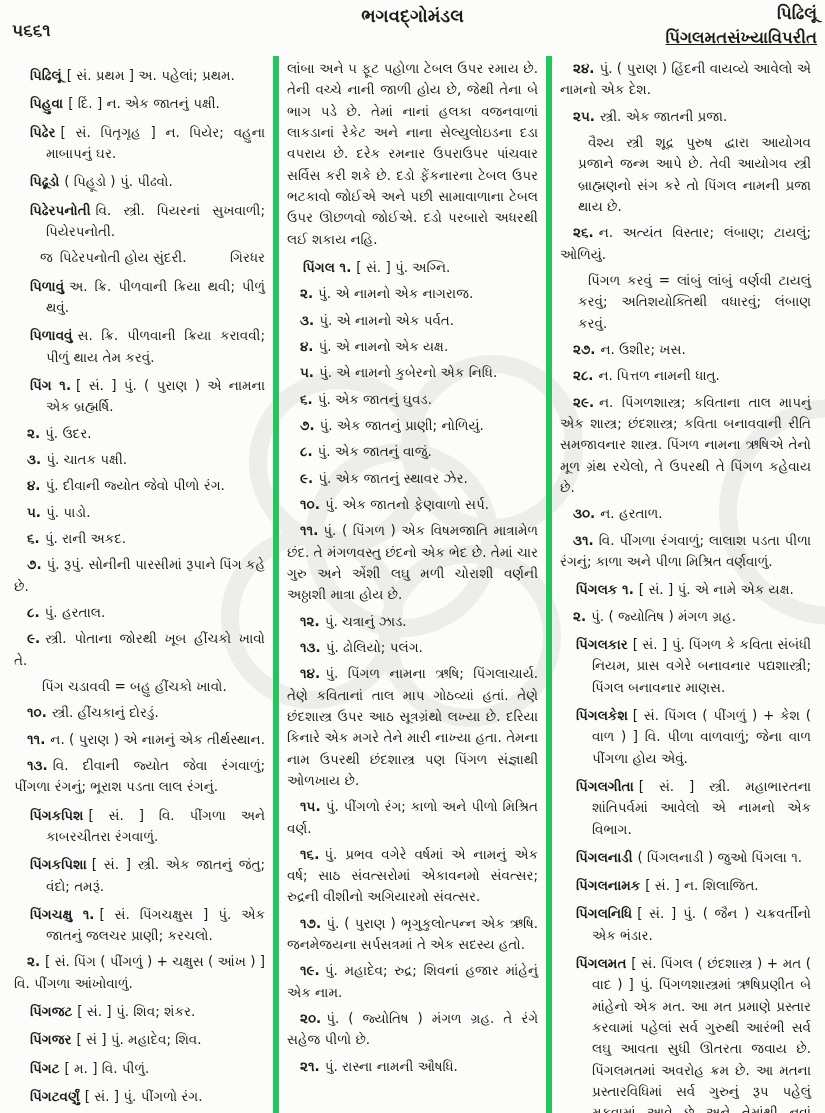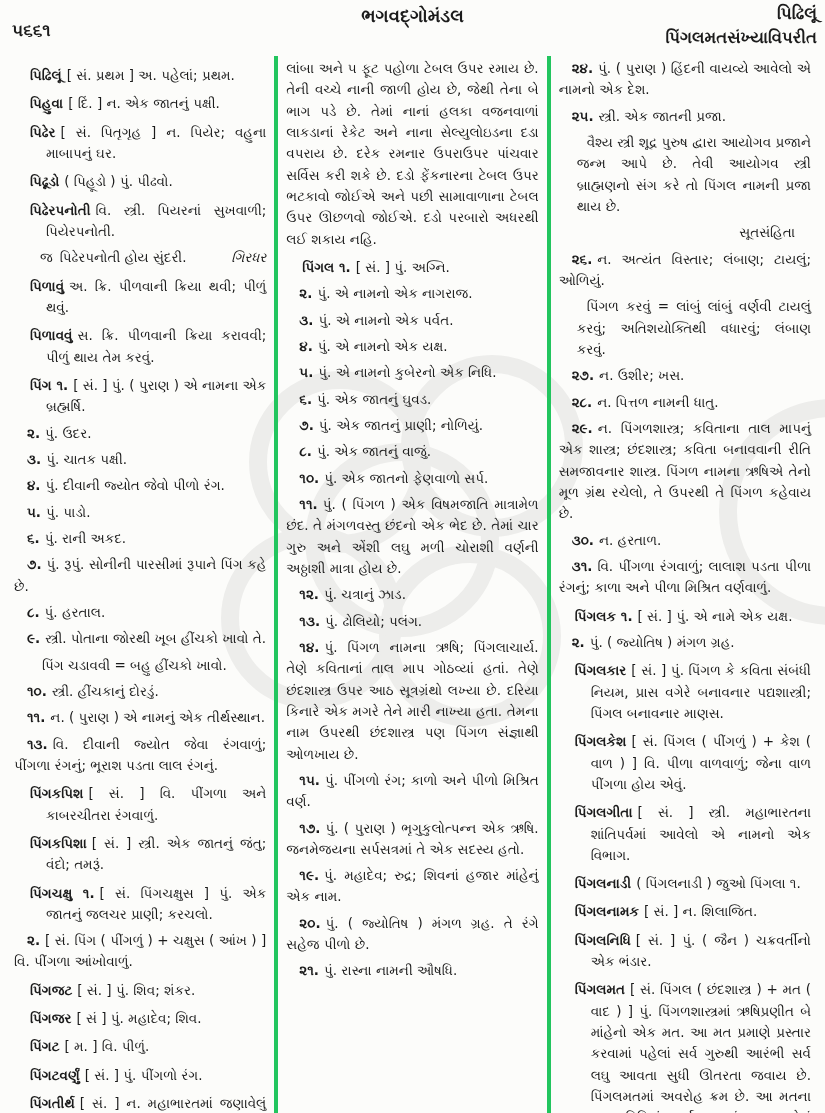--- a/index.html
+++ b/index.html
@@ -11,43 +11,43 @@
     font-family:"DejaVu Sans",sans-serif;
     color:#1b1b1b;
     overflow:hidden;
   }
   .watermark{position:absolute;left:0;top:0;z-index:0;pointer-events:none;}
   .header{position:relative;z-index:1;height:56px;}
   .pageno{position:absolute;left:12px;top:20px;font-weight:bold;font-size:17px;}
   .booktitle{position:absolute;left:0;right:0;top:5px;text-align:center;font-weight:bold;font-size:18px;}
   .guide{position:absolute;right:8px;top:1px;text-align:right;font-weight:bold;line-height:1.45;}
   .guide .g1{font-size:17px;}
-  .guide .g2{font-size:16.5px;}
+  .guide .g2{font-size:16.5px;text-decoration:underline;}
   .columns{
     position:absolute;left:6px;right:6px;top:56px;bottom:0;
     display:flex;z-index:1;
   }
   .col{
     flex:1 1 0;
     padding:2px 8px 0 8px;
     overflow:hidden;
     font-size:13.5px;
     line-height:1.58;
     text-align:justify;
   }
-  .col + .col{border-left:4px solid #22c55e;}
+  .col + .col{border-left:6px solid #22c55e;}
   .para{margin:0 0 5px 0;}
   .entry{padding-left:32px;text-indent:-16px;margin-top:7px;}
   .entry b{margin-right:5px;}
   .sense{text-indent:13px;}
   .sense b{margin-right:5px;}
   .indent{padding-left:18px;text-indent:10px;}
   .cont{}
   .quote{display:flex;padding-left:26px;text-align:left;gap:7px;}
-  .quote .src{margin-left:auto;padding-left:8px;white-space:nowrap;font-style:italic;}
+  .quote .src{margin-left:auto;padding-left:8px;white-space:nowrap;}
   .attrib{text-align:right;padding-right:16px;}
 </style>
 </head>
 <body>
 
 <div class="page">
 
   <svg class="watermark" width="825" height="1113" viewBox="0 0 825 1113">
     <g fill="none" stroke="#ededeb" stroke-width="18">
       <circle cx="340" cy="462" r="82"></circle>
@@ -108,36 +108,37 @@
       <div class="col">
         <div class="para cont"><span>લાંબા અને ૫ ફૂટ પહોળા ટેબલ ઉપર રમાય છે. તેની વચ્ચે નાની જાળી હોય છે, જેથી તેના બે ભાગ પડે છે. તેમાં નાનાં હલકા વજનવાળાં લાકડાનાં રેકેટ અને નાના સેલ્યુલોઇડના દડા વપરાય છે. દરેક રમનાર ઉપરાઉપર પાંચવાર સર્વિસ કરી શકે છે. દડો ફેંકનારના ટેબલ ઉપર ભટકાવો જોઈએ અને પછી સામાવાળાના ટેબલ ઉપર ઊછળવો જોઈએ. દડો પરબારો અધરથી લઈ શકાય નહિ.</span></div>
         <div class="para entry"><b>પિંગલ ૧.</b><span>[ સં. ] પું. અગ્નિ.</span></div>
         <div class="para sense"><b>૨.</b><span>પું. એ નામનો એક નાગરાજ.</span></div>
         <div class="para sense"><b>૩.</b><span>પું. એ નામનો એક પર્વત.</span></div>
         <div class="para sense"><b>૪.</b><span>પું. એ નામનો એક યક્ષ.</span></div>
         <div class="para sense"><b>૫.</b><span>પું. એ નામનો કુબેરનો એક નિધિ.</span></div>
         <div class="para sense"><b>૬.</b><span>પું. એક જાતનું ઘુવડ.</span></div>
         <div class="para sense"><b>૭.</b><span>પું. એક જાતનું પ્રાણી; નોળિયું.</span></div>
         <div class="para sense"><b>૮.</b><span>પું. એક જાતનું વાજું.</span></div>
+        <div class="para sense"><b>૯.</b><span>પું. એક જાતનું સ્થાવર ઝેર.</span></div>
         <div class="para sense"><b>૧૦.</b><span>પું. એક જાતનો ફેણવાળો સર્પ.</span></div>
         <div class="para sense"><b>૧૧.</b><span>પું. ( પિંગળ ) એક વિષમજાતિ માત્રામેળ છંદ. તે મંગળવસ્તુ છંદનો એક ભેદ છે. તેમાં ચાર ગુરુ અને એંશી લઘુ મળી ચોરાશી વર્ણની અઠ્ઠાશી માત્રા હોય છે.</span></div>
         <div class="para sense"><b>૧૨.</b><span>પું. ચત્રાનું ઝાડ.</span></div>
         <div class="para sense"><b>૧૩.</b><span>પું. ઢોલિયો; પલંગ.</span></div>
         <div class="para sense"><b>૧૪.</b><span>પું. પિંગળ નામના ઋષિ; પિંગલાચાર્ય. તેણે કવિતાનાં તાલ માપ ગોઠવ્યાં હતાં. તેણે છંદશાસ્ત્ર ઉપર આઠ સૂત્રગ્રંથો લખ્યા છે. દરિયા કિનારે એક મગરે તેને મારી નાખ્યા હતા. તેમના નામ ઉપરથી છંદશાસ્ત્ર પણ પિંગળ સંજ્ઞાથી ઓળખાય છે.</span></div>
         <div class="para sense"><b>૧૫.</b><span>પું. પીંગળો રંગ; કાળો અને પીળો મિશ્રિત વર્ણ.</span></div>
+        <div class="para sense"><b>૧૬.</b><span>પું. પ્રભવ વગેરે વર્ષમાં એ નામનું એક વર્ષ; સાઠ સંવત્સરોમાં એકાવનમો સંવત્સર; રુદ્રની વીશીનો અગિયારમો સંવત્સર.</span></div>
         <div class="para sense"><b>૧૭.</b><span>પું. ( પુરાણ ) ભૃગુકુલોત્પન્ન એક ઋષિ. જનમેજયના સર્પસત્રમાં તે એક સદસ્ય હતો.</span></div>
         <div class="para sense"><b>૧૯.</b><span>પું. મહાદેવ; રુદ્ર; શિવનાં હજાર માંહેનું એક નામ.</span></div>
         <div class="para sense"><b>૨૦.</b><span>પું. ( જ્યોતિષ ) મંગળ ગ્રહ. તે રંગે સહેજ પીળો છે.</span></div>
         <div class="para sense"><b>૨૧.</b><span>પું. રાસ્ના નામની ઔષધિ.</span></div>
       </div>
       <div class="col">
         <div class="para sense"><b>૨૪.</b><span>પું. ( પુરાણ ) હિંદની વાયવ્યે આવેલો એ નામનો એક દેશ.</span></div>
         <div class="para sense"><b>૨૫.</b><span>સ્ત્રી. એક જાતની પ્રજા.</span></div>
         <div class="para indent"><span>વૈશ્ય સ્ત્રી શૂદ્ર પુરુષ દ્વારા આયોગવ પ્રજાને જન્મ આપે છે. તેવી આયોગવ સ્ત્રી બ્રાહ્મણનો સંગ કરે તો પિંગલ નામની પ્રજા થાય છે.</span></div>
-        <div class="para attrib"><span>સૂતસંહિતા</span></div>
         <div class="para sense"><b>૨૬.</b><span>ન. અત્યંત વિસ્તાર; લંબાણ; ટાયલું; ઓળિયું.</span></div>
         <div class="para indent"><span>પિંગળ કરવું = લાંબું લાંબું વર્ણવી ટાયલું કરવું; અતિશયોક્તિથી વધારવું; લંબાણ કરવું.</span></div>
         <div class="para sense"><b>૨૭.</b><span>ન. ઉશીર; ખસ.</span></div>
         <div class="para sense"><b>૨૮.</b><span>ન. પિત્તળ નામની ધાતુ.</span></div>
         <div class="para sense"><b>૨૯.</b><span>ન. પિંગળશાસ્ત્ર; કવિતાના તાલ માપનું એક શાસ્ત્ર; છંદશાસ્ત્ર; કવિતા બનાવવાની રીતિ સમજાવનાર શાસ્ત્ર. પિંગળ નામના ઋષિએ તેનો મૂળ ગ્રંથ રચેલો, તે ઉપરથી તે પિંગળ કહેવાય છે.</span></div>
         <div class="para sense"><b>૩૦.</b><span>ન. હરતાળ.</span></div>
         <div class="para sense"><b>૩૧.</b><span>વિ. પીંગળા રંગવાળું; લાલાશ પડતા પીળા રંગનું; કાળા અને પીળા મિશ્રિત વર્ણવાળું.</span></div>
         <div class="para entry"><b>પિંગલક ૧.</b><span>[ સં. ] પું. એ નામે એક યક્ષ.</span></div>
         <div class="para sense"><b>૨.</b><span>પું. ( જ્યોતિષ ) મંગળ ગ્રહ.</span></div>
         <div class="para entry"><b>પિંગલકાર</b><span>[ સં. ] પું. પિંગળ કે કવિતા સંબંધી નિયમ, પ્રાસ વગેરે બનાવનાર પદ્યશાસ્ત્રી; પિંગલ બનાવનાર માણસ.</span></div>

